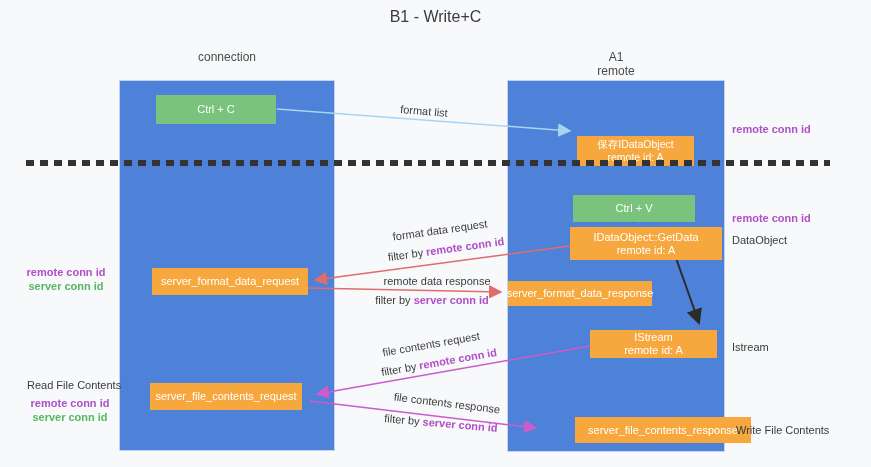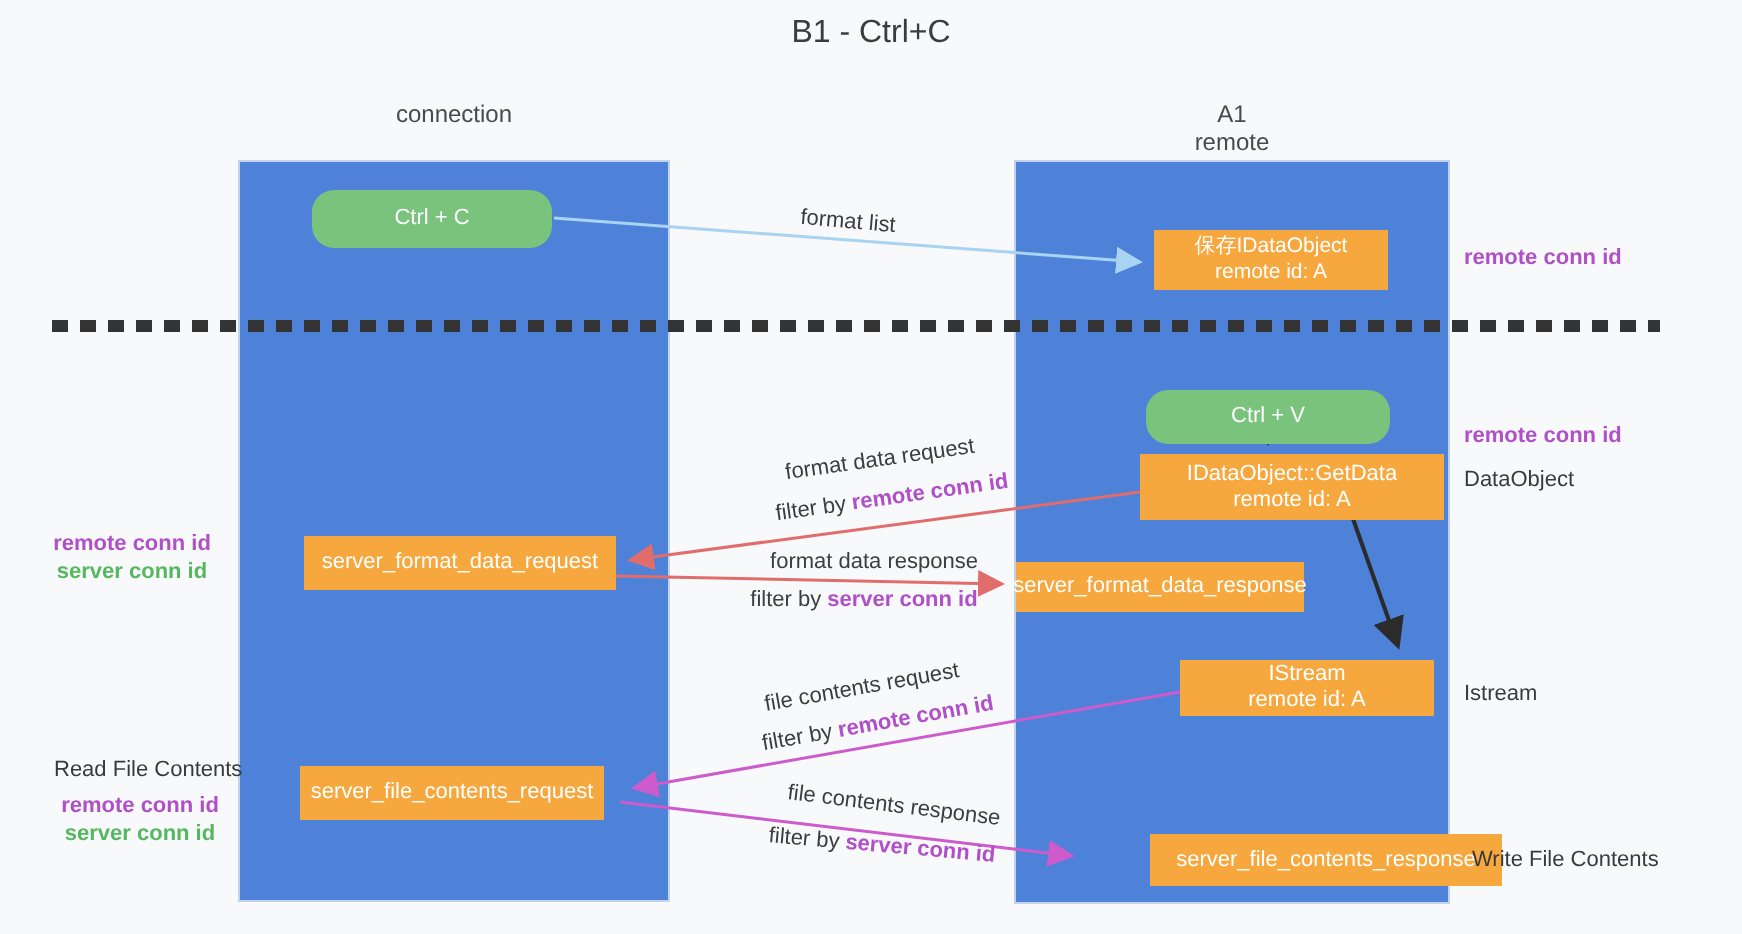--- a/index.html
+++ b/index.html
@@ -24,36 +24,36 @@
   .dashed{
     left:26px;top:160px;width:804px;height:6px;z-index:4;
     background:repeating-linear-gradient(90deg,#333 0 8px,rgba(0,0,0,0) 8px 14px);
   }
   .arrow-layer{left:0;top:0;z-index:2;pointer-events:none;}
   .node{
     z-index:3;display:flex;flex-direction:column;align-items:center;justify-content:center;
     color:#fff;font-size:11px;line-height:13px;text-align:center;box-sizing:border-box;
     white-space:nowrap;
   }
-  .node.green{background:#79c37d;border-radius:11px;}
+  .node.green{background:#79c37d;}
   .node.orange{background:#f6a83f;}
   .elabel{
     z-index:5;font-size:11px;color:#3d3d3d;white-space:nowrap;
   }
   .purple{color:#b04fc8;font-weight:bold;}
   .greent{color:#56b75f;font-weight:bold;}
   .side{z-index:5;font-size:11px;white-space:nowrap;}
   .side.plain{color:#3a3a3a;}
   .filter-k{margin-right:3px;}
 </style>
 </head>
 <body>
 
 <div class="abs title">
-  <div>B1 - Ctrl+C</div>
+  <div>B1 - Write+C</div>
 </div>
 
 <div class="abs lane-header" style="left:119px;width:216px;">
   <div>connection</div>
 </div>
 <div class="abs lane-header" style="left:507px;width:218px;">
   <div>A1</div>
   <div>remote</div>
 </div>
 
@@ -82,21 +82,21 @@
   <line x1="570" y1="246" x2="315" y2="280" stroke="#e06c6c" stroke-width="1.5" marker-end="url(#mred)"></line>
   <line x1="308" y1="288" x2="501" y2="292" stroke="#e06c6c" stroke-width="1.5" marker-end="url(#mred)"></line>
   <line x1="676" y1="258" x2="699" y2="323" stroke="#2b2b2b" stroke-width="2" marker-end="url(#mblack)"></line>
   <line x1="590" y1="346" x2="317" y2="394" stroke="#cd5bcb" stroke-width="1.5" marker-end="url(#mmag)"></line>
   <line x1="310" y1="401" x2="536" y2="428" stroke="#cd5bcb" stroke-width="1.5" marker-end="url(#mmag)"></line>
 </svg>
 
 <div class="abs node green" style="left:156px;top:95px;width:120px;height:29px;">
   <span>Ctrl + C</span>
 </div>
-<div class="abs node orange" style="left:577px;top:115px;width:117px;height:30px;font-size:10.5px;text-align:center;">
+<div class="abs node orange" style="left:577px;top:136px;width:117px;height:30px;font-size:10.5px;text-align:center;">
   <span>保存IDataObject</span>
   <span>remote id: A</span>
 </div>
 <div class="abs node green" style="left:573px;top:171px;width:122px;height:27px;margin-top:24px;">
   <span>Ctrl + V</span>
 </div>
 <div class="abs node orange" style="left:570px;top:227px;width:152px;height:33px;">
   <span>IDataObject::GetData</span>
   <span>remote id: A</span>
 </div>
@@ -117,21 +117,21 @@
   <span>server_file_contents_response</span>
 </div>
 
 <div class="abs elabel" style="left:424px;top:111px;transform:translate(-50%,-50%) rotate(5deg);">format list</div>
 
 <div class="abs elabel" style="left:440px;top:230px;transform:translate(-50%,-50%) rotate(-8deg);">format data request</div>
 <div class="abs elabel" style="left:446px;top:249px;transform:translate(-50%,-50%) rotate(-8deg);">
   <span class="filter-k">filter by</span><span class="purple">remote conn id</span>
 </div>
 
-<div class="abs elabel" style="left:437px;top:281px;transform:translate(-50%,-50%);">format data response</div>
+<div class="abs elabel" style="left:437px;top:281px;transform:translate(-50%,-50%);">remote data response</div>
 <div class="abs elabel" style="left:432px;top:300px;transform:translate(-50%,-50%);">
   <span class="filter-k">filter by</span><span class="purple">server conn id</span>
 </div>
 
 <div class="abs elabel" style="left:431px;top:344px;transform:translate(-50%,-50%) rotate(-10deg);">file contents request</div>
 <div class="abs elabel" style="left:439px;top:362px;transform:translate(-50%,-50%) rotate(-10deg);">
   <span class="filter-k">filter by</span><span class="purple">remote conn id</span>
 </div>
 
 <div class="abs elabel" style="left:447px;top:403px;transform:translate(-50%,-50%) rotate(7deg);">file contents response</div>

